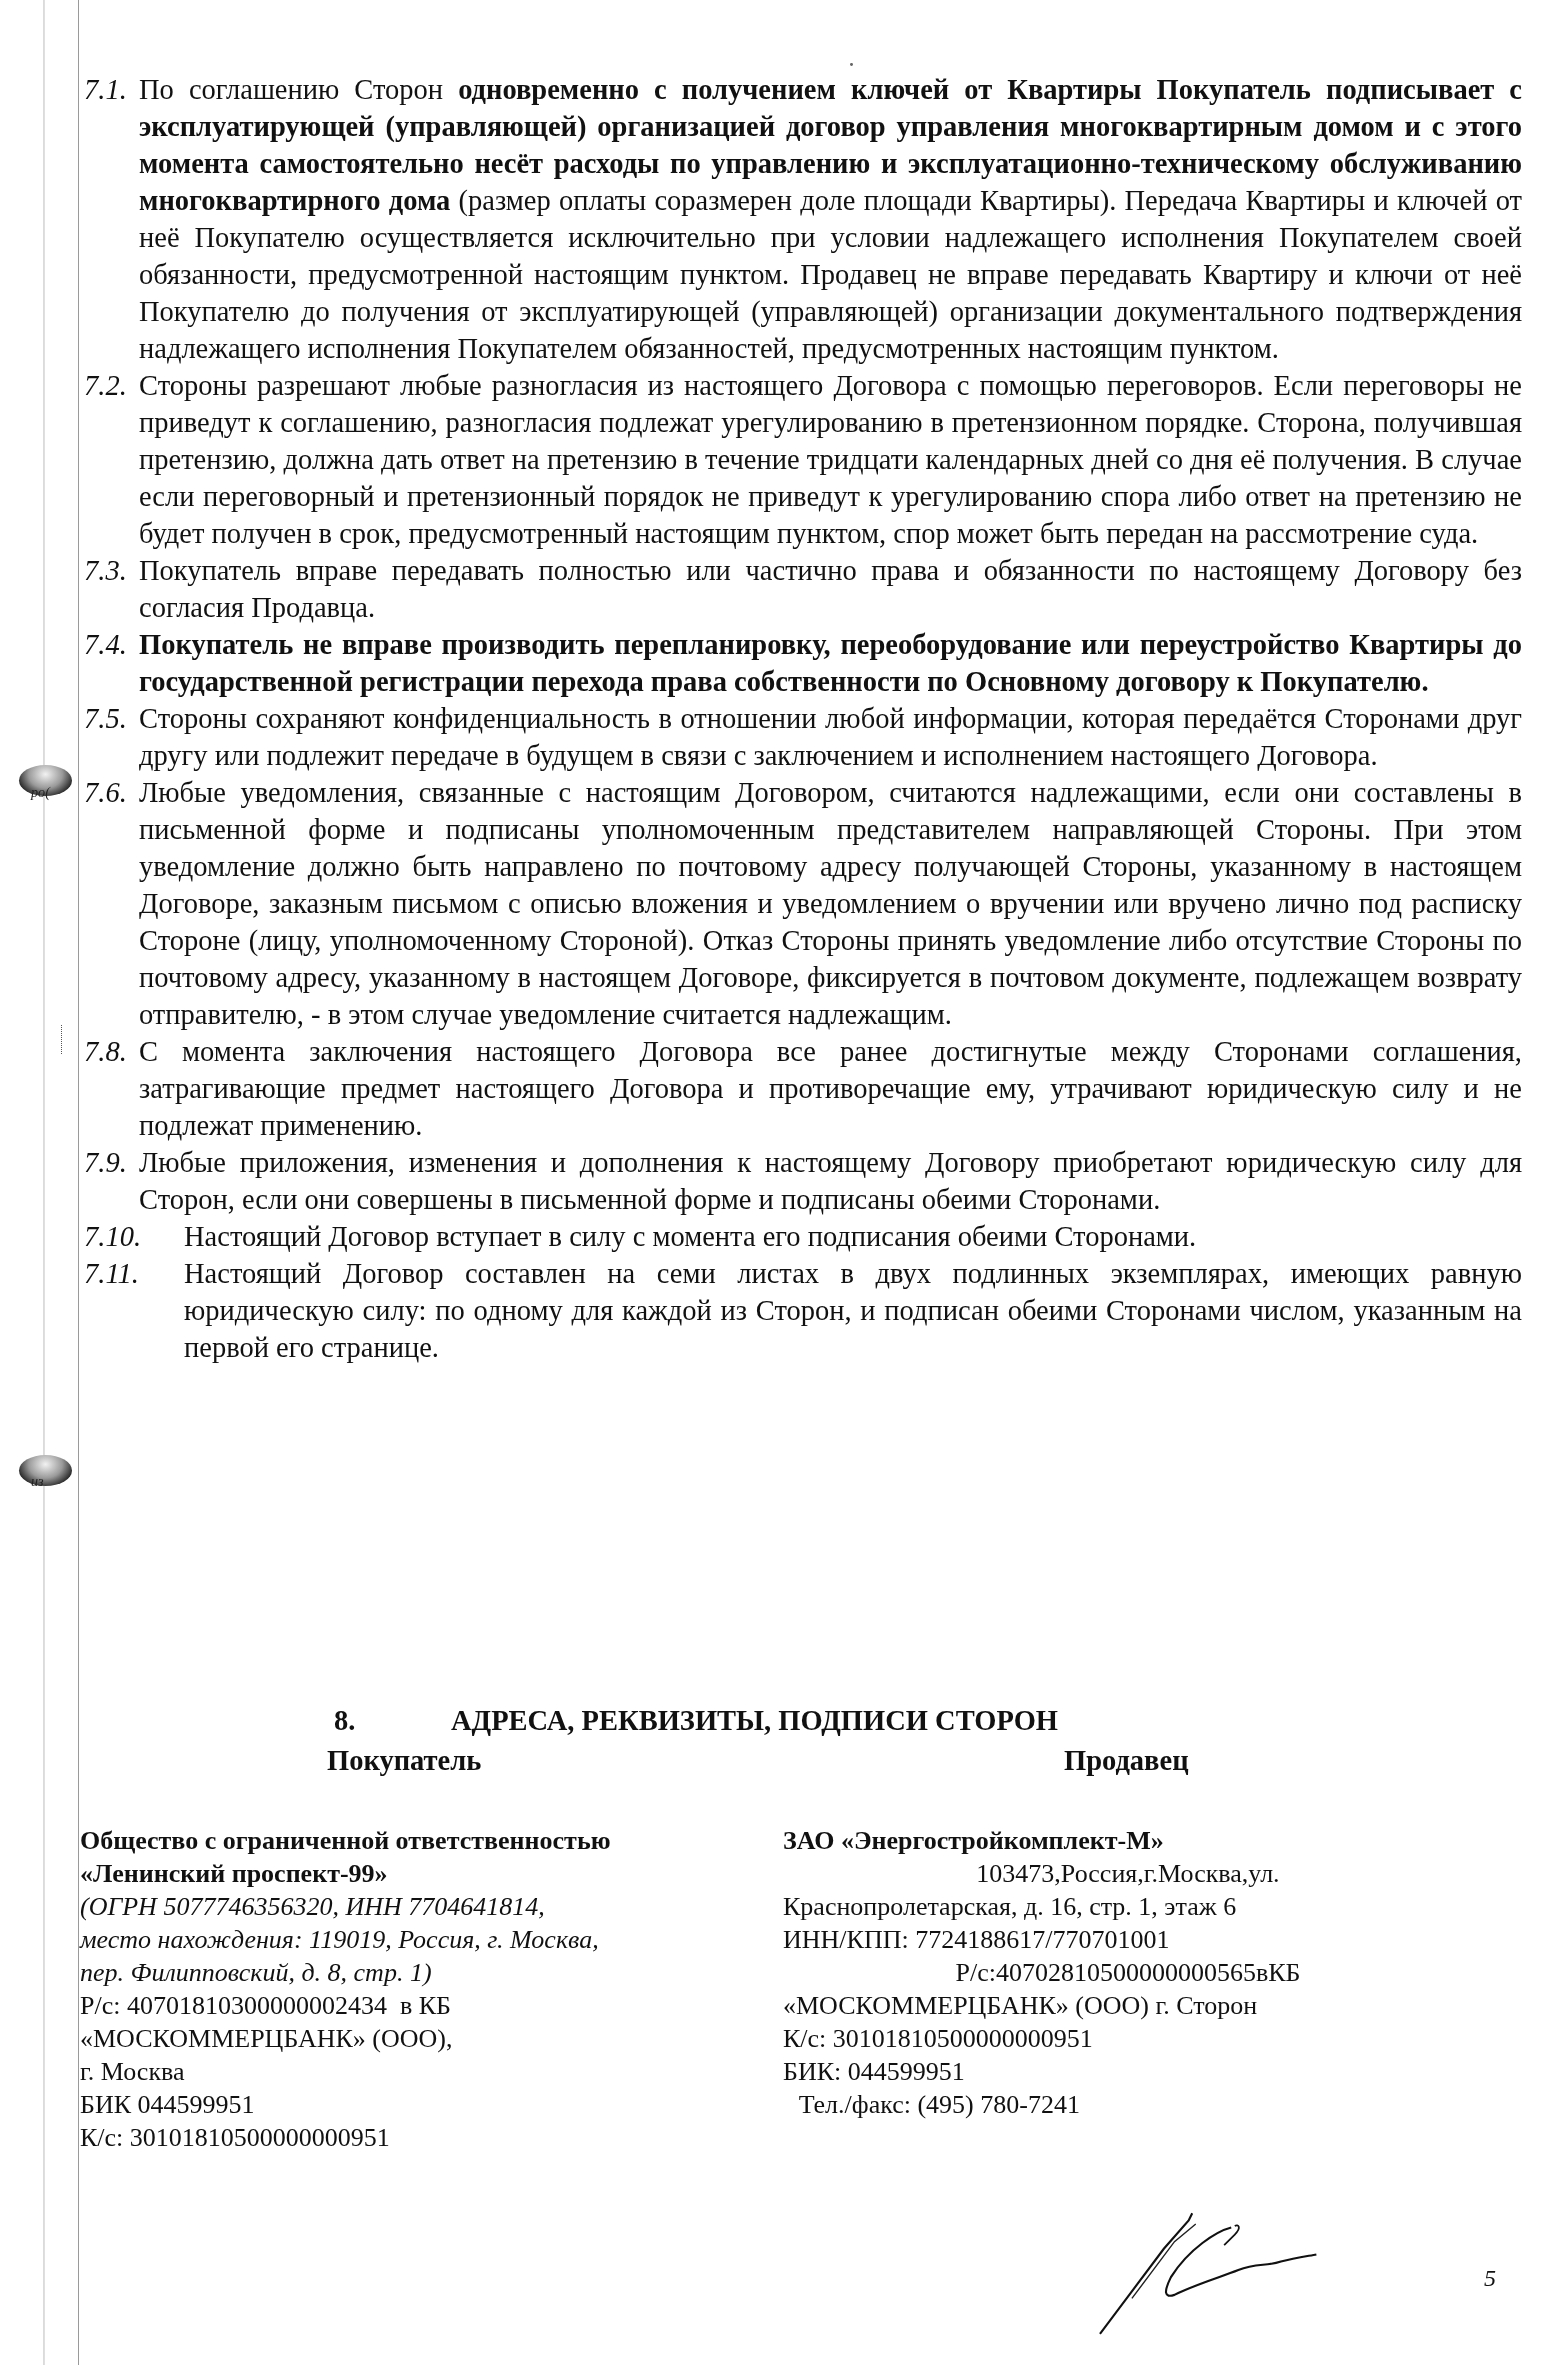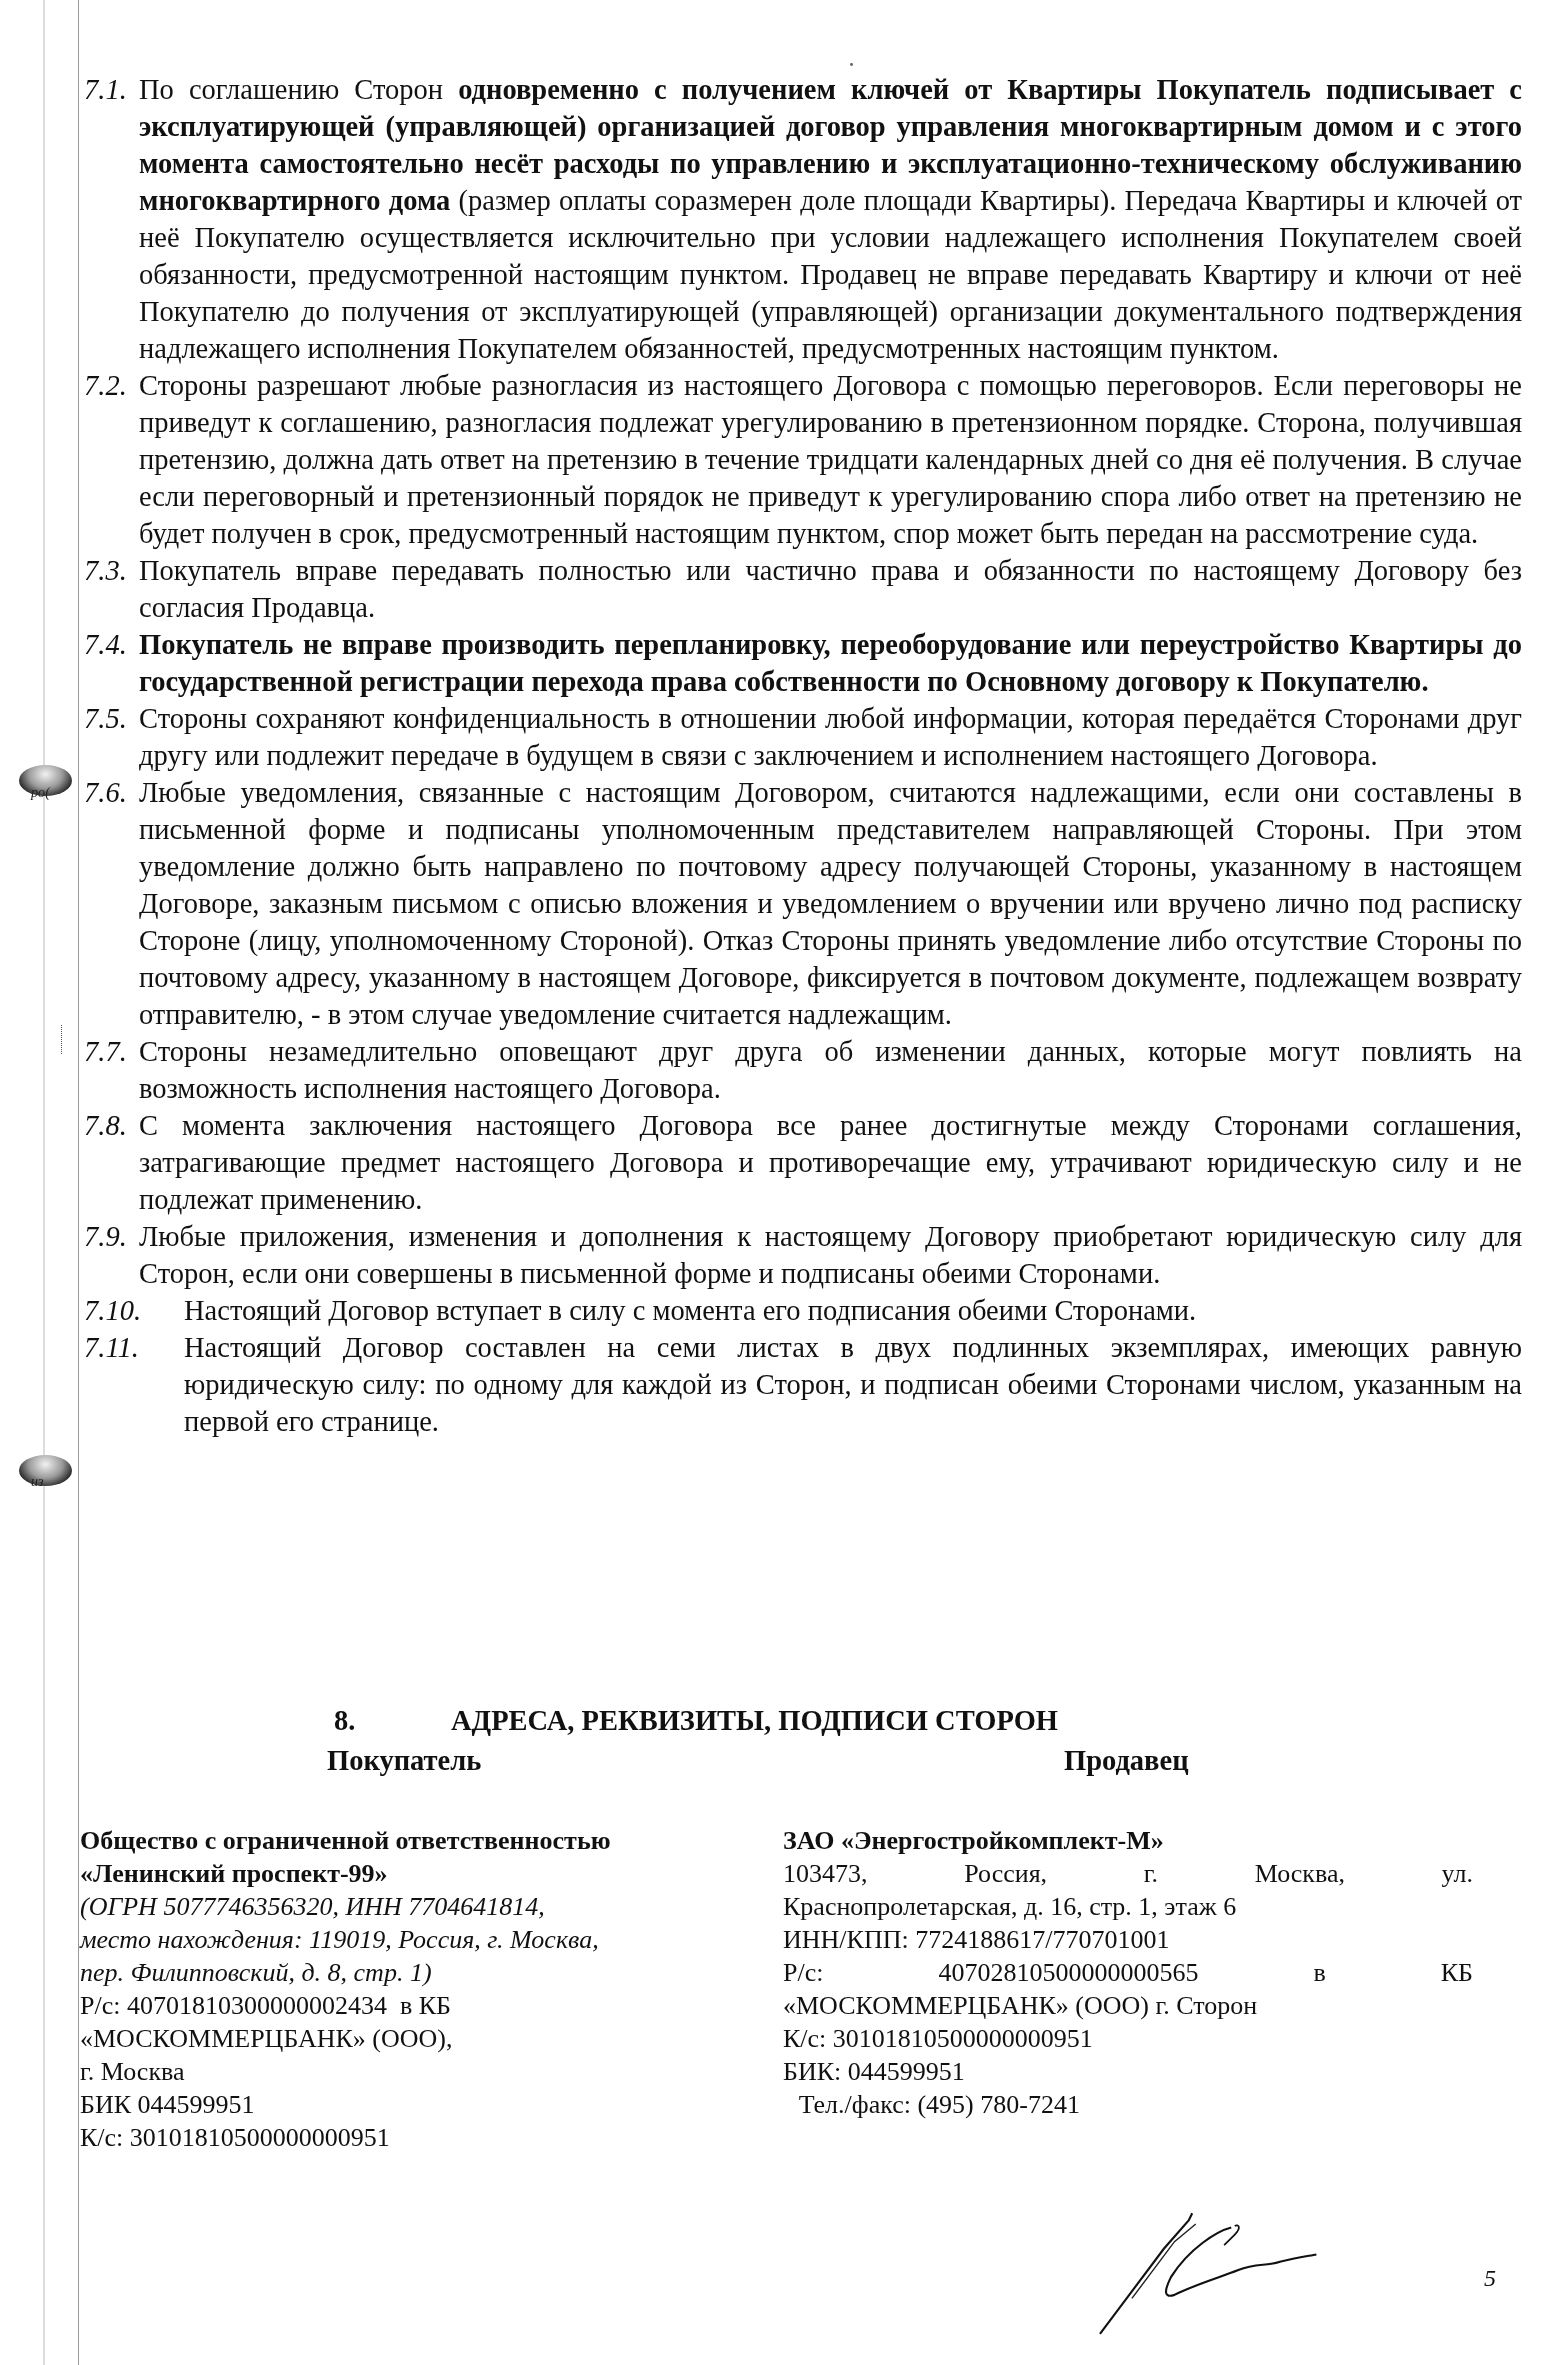--- a/index.html
+++ b/index.html
@@ -56,21 +56,21 @@
     }
     .party-label.buyer { left: 327px; }
     .party-label.seller { left: 1064px; }
     .party-col {
       position: absolute; top: 1824px; font-size: 26px; line-height: 33px;
     }
     .party-col.buyer { left: 80px; width: 683px; }
     .party-col.seller { left: 783px; width: 690px; }
     .party-col .line { white-space: nowrap; }
     .party-col .it { font-style: italic; }
-    .justify-line { display: flex; justify-content: space-between; }
+    .justify-line { display: flex; justify-content: center; }
     .indent { padding-left: 15.7px; }
     
     .signature {
       position: absolute; left: 1096px; top: 2192px; width: 235px; height: 149px;
     }
     .page-number {
       position: absolute; left: 1484px; top: 2265px; font-size: 24px; font-style: italic;
     }
     .speck { position: absolute; width: 2.8px; height: 2.8px; background: #666; border-radius: 50%; }
   </style>
@@ -105,24 +105,20 @@
         <span class="clause-num short">7.4.</span>
         <div class="clause-text"><span class="b">Покупатель не вправе производить перепланировку, переоборудование или переустройство Квартиры до государственной регистрации перехода права собственности по Основному договору к Покупателю.</span></div>
       </div>
       <div class="clause">
         <span class="clause-num short">7.5.</span>
         <div class="clause-text"><span>Стороны сохраняют конфиденциальность в отношении любой информации, которая передаётся Сторонами друг другу или подлежит передаче в будущем в связи с заключением и исполнением настоящего Договора.</span></div>
       </div>
       <div class="clause">
         <span class="clause-num short">7.6.</span>
         <div class="clause-text"><span>Любые уведомления, связанные с настоящим Договором, считаются надлежащими, если они составлены в письменной форме и подписаны уполномоченным представителем направляющей Стороны. При этом уведомление должно быть направлено по почтовому адресу получающей Стороны, указанному в настоящем Договоре, заказным письмом с описью вложения и уведомлением о вручении или вручено лично под расписку Стороне (лицу, уполномоченному Стороной). Отказ Стороны принять уведомление либо отсутствие Стороны по почтовому адресу, указанному в настоящем Договоре, фиксируется в почтовом документе, подлежащем возврату отправителю, - в этом случае уведомление считается надлежащим.</span></div>
-      </div>
-      <div class="clause">
-        <span class="clause-num short">7.7.</span>
-        <div class="clause-text"><span>Стороны незамедлительно оповещают друг друга об изменении данных, которые могут повлиять на возможность исполнения настоящего Договора.</span></div>
       </div>
       <div class="clause">
         <span class="clause-num short">7.8.</span>
         <div class="clause-text"><span>С момента заключения настоящего Договора все ранее достигнутые между Сторонами соглашения, затрагивающие предмет настоящего Договора и противоречащие ему, утрачивают юридическую силу и не подлежат применению.</span></div>
       </div>
       <div class="clause">
         <span class="clause-num short">7.9.</span>
         <div class="clause-text"><span>Любые приложения, изменения и дополнения к настоящему Договору приобретают юридическую силу для Сторон, если они совершены в письменной форме и подписаны обеими Сторонами.</span></div>
       </div>
       <div class="clause">

